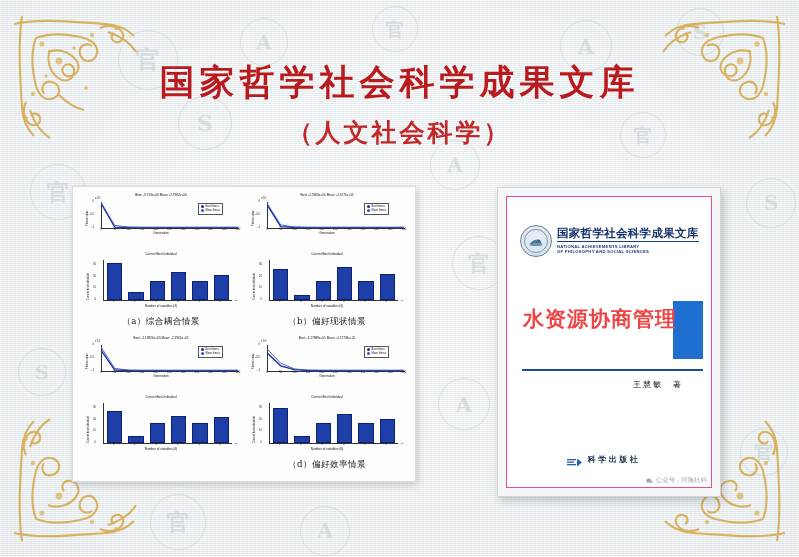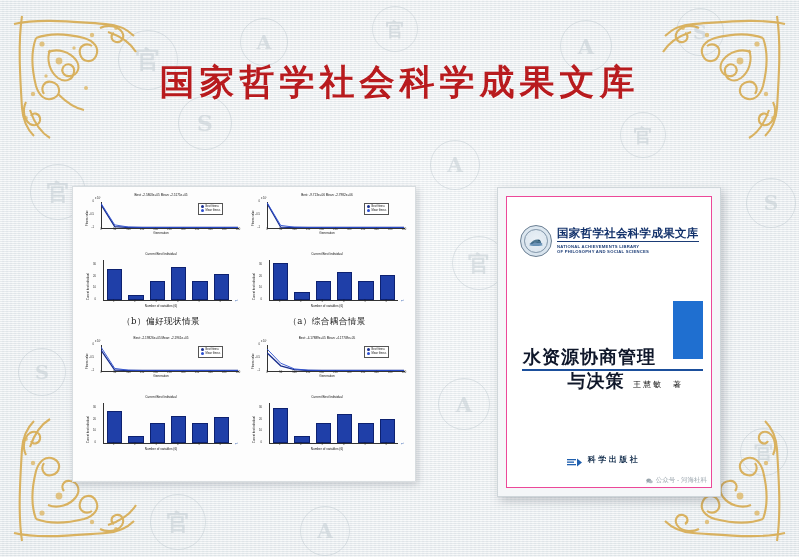--- a/index.html
+++ b/index.html
@@ -115,22 +115,22 @@
     line-height:1.1;white-space:nowrap;
   }
   #emblem-text .rule{height:1px;background:#1b3c76;margin:1.5px 0 1.5px 0;}
   #emblem-text .en{
     font-size:4.2px;color:#1b3c76;letter-spacing:.25px;font-weight:700;
     line-height:1.32;white-space:nowrap;
   }
   #book-title{
     position:absolute;left:16px;top:108px;right:16px;
     font-family:"DejaVu Serif","Liberation Serif",serif;
-    font-size:18px;font-weight:700;color:#0f172a;letter-spacing:1px;
-    line-height:1.32;text-align:left;margin-top:40px;
+    font-size:21px;font-weight:700;color:#ef4444;letter-spacing:1px;
+    line-height:1.32;text-align:left;
   }
   #book-title .l2{text-align:center;padding-right:26px;}
   #blue-block{position:absolute;right:8px;top:104px;width:30px;height:58px;background:#1f6fd0;}
   #title-rule{position:absolute;left:15px;right:8px;top:172px;height:1.6px;background:#1b4f9c;}
   #author{
     position:absolute;right:28px;top:182px;
     font-family:"DejaVu Serif","Liberation Serif",serif;
     font-size:8px;color:#111;letter-spacing:2px;
   }
   #publisher{
@@ -263,24 +263,86 @@
         <circle cx="63" cy="63" r="3.4"></circle>
           <circle cx="46" cy="46" r="2.6"></circle>
         <circle cx="96" cy="37" r="2.2"></circle>
           <circle cx="37" cy="96" r="2.2"></circle>
       </g>
     </svg>
   </div>
 
   <div id="title-block">
     <div id="main-title">国家哲学社会科学成果文库</div>
+    <div id="sub-title">（人文社会科学）</div>
   </div>
 
   <div id="figure-panel">
     <div class="fig-grid" id="fig-grid">
+        <div class="fig-cell">
+          <div class="mini-chart">
+            <div class="chart-hdr" style="position: absolute; left: 0px; right: 0px; top: 1px;">Best: -9.713e+06 Mean: -2.7982e+06</div>
+            <div class="expo" style="left: 14px; top: 4px;">x 10⁷</div>
+            <div class="plotbox" style="left: 20px; top: 9px; width: 137px; height: 26px;"></div>
+            <div class="ytick" style="left: 13px; top: 7.6px; transform: translateX(-100%);">0</div>
+            <div class="ytick" style="left: 13px; top: 20.6px; transform: translateX(-100%);">-0.5</div>
+            <div class="ytick" style="left: 13px; top: 33.6px; transform: translateX(-100%);">-1</div>
+            <div class="xtick" style="left: 20px; top: 36px; transform: translateX(-50%);">0</div>
+            <div class="xtick" style="left: 33.7px; top: 36px; transform: translateX(-50%);">50</div>
+            <div class="xtick" style="left: 47.4px; top: 36px; transform: translateX(-50%);">100</div>
+            <div class="xtick" style="left: 61.1px; top: 36px; transform: translateX(-50%);">150</div>
+            <div class="xtick" style="left: 74.8px; top: 36px; transform: translateX(-50%);">200</div>
+            <div class="xtick" style="left: 88.5px; top: 36px; transform: translateX(-50%);">250</div>
+            <div class="xtick" style="left: 102.2px; top: 36px; transform: translateX(-50%);">300</div>
+            <div class="xtick" style="left: 115.9px; top: 36px; transform: translateX(-50%);">350</div>
+            <div class="xtick" style="left: 129.6px; top: 36px; transform: translateX(-50%);">400</div>
+            <div class="xtick" style="left: 143.3px; top: 36px; transform: translateX(-50%);">450</div>
+            <div class="xtick" style="left: 157px; top: 36px; transform: translateX(-50%);">500</div>
+            <div class="ylab-rot" style="left: 5px; top: 33px;">Fitness value</div>
+            <div class="axis-ttl" style="position: absolute; left: 0px; right: 0px; top: 39px;">Generation</div>
+            <svg width="137" height="26" viewBox="0 0 137 26" style="position: absolute; left: 20px; top: 9px;">
+              <polyline points="0.0,1.3 13.7,25.2 27.4,25.5 41.1,25.5 54.8,25.5 68.5,25.5 82.2,25.5 95.9,25.5 109.6,25.5 123.3,25.5 137.0,25.5" fill="none" stroke="#1a2f8f" stroke-width="1.3"></polyline>
+              <polyline points="0.0,0.5 13.7,23.4 27.4,25.2 41.1,25.5 54.8,25.5 68.5,25.5 82.2,25.5 95.9,25.5 109.6,25.5 123.3,25.5 137.0,25.5" fill="none" stroke="#2b4fd0" stroke-width="0.9"></polyline>
+            </svg>
+            <div class="legendbox" style="left: 117px; top: 10px;">
+              <div class="legrow">
+                <span class="legmk" style="background: rgb(26, 47, 143);"></span>
+                <span>Best fitness</span>
+              </div>
+              <div class="legrow">
+                <span class="legmk" style="background: rgb(43, 79, 208);"></span>
+                <span>Mean fitness</span>
+              </div>
+            </div>
+          </div>
+          <div class="mini-chart" style="height: 62px;">
+            <div class="chart-hdr" style="position: absolute; left: 0px; right: 0px; top: 0px;">Current Best Individual</div>
+            <div class="plotbox" style="left: 22px; top: 7px; width: 128px; height: 40px;"></div>
+            <div class="bar" style="left: 26.0533px; width: 13.2267px; height: 35.4286px; bottom: 15px;"></div>
+            <div class="bar" style="left: 47.3867px; width: 13.2267px; height: 5.71429px; bottom: 15px;"></div>
+            <div class="bar" style="left: 68.72px; width: 13.2267px; height: 17.1429px; bottom: 15px;"></div>
+            <div class="bar" style="left: 90.0533px; width: 13.2267px; height: 26.2857px; bottom: 15px;"></div>
+            <div class="bar" style="left: 111.387px; width: 13.2267px; height: 17.1429px; bottom: 15px;"></div>
+            <div class="bar" style="left: 132.72px; width: 13.2267px; height: 22.8571px; bottom: 15px;"></div>
+            <div class="ytick" style="left: 15px; top: 45.6px; transform: translateX(-100%);">0</div>
+            <div class="ytick" style="left: 15px; top: 34.1714px; transform: translateX(-100%);">10</div>
+            <div class="ytick" style="left: 15px; top: 22.7429px; transform: translateX(-100%);">20</div>
+            <div class="ytick" style="left: 15px; top: 11.3143px; transform: translateX(-100%);">30</div>
+            <div class="xtick" style="left: 32.6667px; top: 48px; transform: translateX(-50%);">1</div>
+            <div class="xtick" style="left: 54px; top: 48px; transform: translateX(-50%);">2</div>
+            <div class="xtick" style="left: 75.3333px; top: 48px; transform: translateX(-50%);">3</div>
+            <div class="xtick" style="left: 96.6667px; top: 48px; transform: translateX(-50%);">4</div>
+            <div class="xtick" style="left: 118px; top: 48px; transform: translateX(-50%);">5</div>
+            <div class="xtick" style="left: 139.333px; top: 48px; transform: translateX(-50%);">6</div>
+            <div class="ylab-rot" style="left: 6px; top: 47px;">Current best individual</div>
+            <div class="axis-ttl" style="position: absolute; left: 0px; right: 0px; top: 51.5px;">Number of variables (6)</div>
+            <div class="pilcrow">↵</div>
+          </div>
+          <div class="cap">（a）综合耦合情景</div>
+        </div>
         <div class="fig-cell">
           <div class="mini-chart">
             <div class="chart-hdr" style="position: absolute; left: 0px; right: 0px; top: 1px;">Best: -2.5803e+05 Mean: -2.5171e+05</div>
             <div class="expo" style="left: 14px; top: 4px;">x 10⁷</div>
             <div class="plotbox" style="left: 20px; top: 9px; width: 137px; height: 26px;"></div>
             <div class="ytick" style="left: 13px; top: 7.6px; transform: translateX(-100%);">0</div>
             <div class="ytick" style="left: 13px; top: 20.6px; transform: translateX(-100%);">-0.5</div>
             <div class="ytick" style="left: 13px; top: 33.6px; transform: translateX(-100%);">-1</div>
             <div class="xtick" style="left: 20px; top: 36px; transform: translateX(-50%);">0</div>
             <div class="xtick" style="left: 33.7px; top: 36px; transform: translateX(-50%);">50</div>
@@ -330,81 +392,20 @@
             <div class="xtick" style="left: 118px; top: 48px; transform: translateX(-50%);">5</div>
             <div class="xtick" style="left: 139.333px; top: 48px; transform: translateX(-50%);">6</div>
             <div class="ylab-rot" style="left: 6px; top: 47px;">Current best individual</div>
             <div class="axis-ttl" style="position: absolute; left: 0px; right: 0px; top: 51.5px;">Number of variables (6)</div>
             <div class="pilcrow">↵</div>
           </div>
           <div class="cap">（b）偏好现状情景</div>
         </div>
         <div class="fig-cell">
           <div class="mini-chart">
-            <div class="chart-hdr" style="position: absolute; left: 0px; right: 0px; top: 1px;">Best: -9.713e+06 Mean: -2.7982e+06</div>
-            <div class="expo" style="left: 14px; top: 4px;">x 10⁷</div>
-            <div class="plotbox" style="left: 20px; top: 9px; width: 137px; height: 26px;"></div>
-            <div class="ytick" style="left: 13px; top: 7.6px; transform: translateX(-100%);">0</div>
-            <div class="ytick" style="left: 13px; top: 20.6px; transform: translateX(-100%);">-0.5</div>
-            <div class="ytick" style="left: 13px; top: 33.6px; transform: translateX(-100%);">-1</div>
-            <div class="xtick" style="left: 20px; top: 36px; transform: translateX(-50%);">0</div>
-            <div class="xtick" style="left: 33.7px; top: 36px; transform: translateX(-50%);">50</div>
-            <div class="xtick" style="left: 47.4px; top: 36px; transform: translateX(-50%);">100</div>
-            <div class="xtick" style="left: 61.1px; top: 36px; transform: translateX(-50%);">150</div>
-            <div class="xtick" style="left: 74.8px; top: 36px; transform: translateX(-50%);">200</div>
-            <div class="xtick" style="left: 88.5px; top: 36px; transform: translateX(-50%);">250</div>
-            <div class="xtick" style="left: 102.2px; top: 36px; transform: translateX(-50%);">300</div>
-            <div class="xtick" style="left: 115.9px; top: 36px; transform: translateX(-50%);">350</div>
-            <div class="xtick" style="left: 129.6px; top: 36px; transform: translateX(-50%);">400</div>
-            <div class="xtick" style="left: 143.3px; top: 36px; transform: translateX(-50%);">450</div>
-            <div class="xtick" style="left: 157px; top: 36px; transform: translateX(-50%);">500</div>
-            <div class="ylab-rot" style="left: 5px; top: 33px;">Fitness value</div>
-            <div class="axis-ttl" style="position: absolute; left: 0px; right: 0px; top: 39px;">Generation</div>
-            <svg width="137" height="26" viewBox="0 0 137 26" style="position: absolute; left: 20px; top: 9px;">
-              <polyline points="0.0,1.3 13.7,25.2 27.4,25.5 41.1,25.5 54.8,25.5 68.5,25.5 82.2,25.5 95.9,25.5 109.6,25.5 123.3,25.5 137.0,25.5" fill="none" stroke="#1a2f8f" stroke-width="1.3"></polyline>
-              <polyline points="0.0,0.5 13.7,23.4 27.4,25.2 41.1,25.5 54.8,25.5 68.5,25.5 82.2,25.5 95.9,25.5 109.6,25.5 123.3,25.5 137.0,25.5" fill="none" stroke="#2b4fd0" stroke-width="0.9"></polyline>
-            </svg>
-            <div class="legendbox" style="left: 117px; top: 10px;">
-              <div class="legrow">
-                <span class="legmk" style="background: rgb(26, 47, 143);"></span>
-                <span>Best fitness</span>
-              </div>
-              <div class="legrow">
-                <span class="legmk" style="background: rgb(43, 79, 208);"></span>
-                <span>Mean fitness</span>
-              </div>
-            </div>
-          </div>
-          <div class="mini-chart" style="height: 62px;">
-            <div class="chart-hdr" style="position: absolute; left: 0px; right: 0px; top: 0px;">Current Best Individual</div>
-            <div class="plotbox" style="left: 22px; top: 7px; width: 128px; height: 40px;"></div>
-            <div class="bar" style="left: 26.0533px; width: 13.2267px; height: 35.4286px; bottom: 15px;"></div>
-            <div class="bar" style="left: 47.3867px; width: 13.2267px; height: 5.71429px; bottom: 15px;"></div>
-            <div class="bar" style="left: 68.72px; width: 13.2267px; height: 17.1429px; bottom: 15px;"></div>
-            <div class="bar" style="left: 90.0533px; width: 13.2267px; height: 26.2857px; bottom: 15px;"></div>
-            <div class="bar" style="left: 111.387px; width: 13.2267px; height: 17.1429px; bottom: 15px;"></div>
-            <div class="bar" style="left: 132.72px; width: 13.2267px; height: 22.8571px; bottom: 15px;"></div>
-            <div class="ytick" style="left: 15px; top: 45.6px; transform: translateX(-100%);">0</div>
-            <div class="ytick" style="left: 15px; top: 34.1714px; transform: translateX(-100%);">10</div>
-            <div class="ytick" style="left: 15px; top: 22.7429px; transform: translateX(-100%);">20</div>
-            <div class="ytick" style="left: 15px; top: 11.3143px; transform: translateX(-100%);">30</div>
-            <div class="xtick" style="left: 32.6667px; top: 48px; transform: translateX(-50%);">1</div>
-            <div class="xtick" style="left: 54px; top: 48px; transform: translateX(-50%);">2</div>
-            <div class="xtick" style="left: 75.3333px; top: 48px; transform: translateX(-50%);">3</div>
-            <div class="xtick" style="left: 96.6667px; top: 48px; transform: translateX(-50%);">4</div>
-            <div class="xtick" style="left: 118px; top: 48px; transform: translateX(-50%);">5</div>
-            <div class="xtick" style="left: 139.333px; top: 48px; transform: translateX(-50%);">6</div>
-            <div class="ylab-rot" style="left: 6px; top: 47px;">Current best individual</div>
-            <div class="axis-ttl" style="position: absolute; left: 0px; right: 0px; top: 51.5px;">Number of variables (6)</div>
-            <div class="pilcrow">↵</div>
-          </div>
-          <div class="cap">（a）综合耦合情景</div>
-        </div>
-        <div class="fig-cell">
-          <div class="mini-chart">
             <div class="chart-hdr" style="position: absolute; left: 0px; right: 0px; top: 1px;">Best: -2.19826e+05 Mean: -2.1961e+05</div>
             <div class="expo" style="left: 14px; top: 4px;">x 10⁷</div>
             <div class="plotbox" style="left: 20px; top: 9px; width: 137px; height: 26px;"></div>
             <div class="ytick" style="left: 13px; top: 7.6px; transform: translateX(-100%);">0</div>
             <div class="ytick" style="left: 13px; top: 20.6px; transform: translateX(-100%);">-0.5</div>
             <div class="ytick" style="left: 13px; top: 33.6px; transform: translateX(-100%);">-1</div>
             <div class="xtick" style="left: 20px; top: 36px; transform: translateX(-50%);">0</div>
             <div class="xtick" style="left: 33.7px; top: 36px; transform: translateX(-50%);">50</div>
             <div class="xtick" style="left: 47.4px; top: 36px; transform: translateX(-50%);">100</div>
             <div class="xtick" style="left: 61.1px; top: 36px; transform: translateX(-50%);">150</div>
@@ -508,20 +509,21 @@
             <div class="xtick" style="left: 32.6667px; top: 48px; transform: translateX(-50%);">1</div>
             <div class="xtick" style="left: 54px; top: 48px; transform: translateX(-50%);">2</div>
             <div class="xtick" style="left: 75.3333px; top: 48px; transform: translateX(-50%);">3</div>
             <div class="xtick" style="left: 96.6667px; top: 48px; transform: translateX(-50%);">4</div>
             <div class="xtick" style="left: 118px; top: 48px; transform: translateX(-50%);">5</div>
             <div class="xtick" style="left: 139.333px; top: 48px; transform: translateX(-50%);">6</div>
             <div class="ylab-rot" style="left: 6px; top: 47px;">Current best individual</div>
             <div class="axis-ttl" style="position: absolute; left: 0px; right: 0px; top: 51.5px;">Number of variables (6)</div>
             <div class="pilcrow">↵</div>
           </div>
+          <div class="cap">（d）偏好效率情景</div>
         </div>
       </div>
   </div>
 
   <div id="book-panel">
     <div id="book-cover">
 
       <div id="emblem-row">
         <div class="seal">
           <div class="inner"></div>
@@ -537,21 +539,20 @@
           <div class="rule"></div>
           <div class="en">NATIONAL ACHIEVEMENTS LIBRARY</div>
           <div class="en">OF PHILOSOPHY AND SOCIAL SCIENCES</div>
         </div>
       </div>
 
       <div id="blue-block"></div>
 
       <div id="book-title">
         <div class="l1">水资源协商管理</div>
-        <div class="l2">与决策</div>
       </div>
 
       <div id="title-rule"></div>
       <div id="author">王慧敏　著</div>
 
       <div id="publisher">
         <div id="pub-logo">
           <svg viewBox="0 0 34 22">
             <rect x="2" y="4" width="18" height="2.6" fill="#1f5fae"></rect>
             <rect x="2" y="9" width="14" height="2.6" fill="#1f5fae"></rect>

